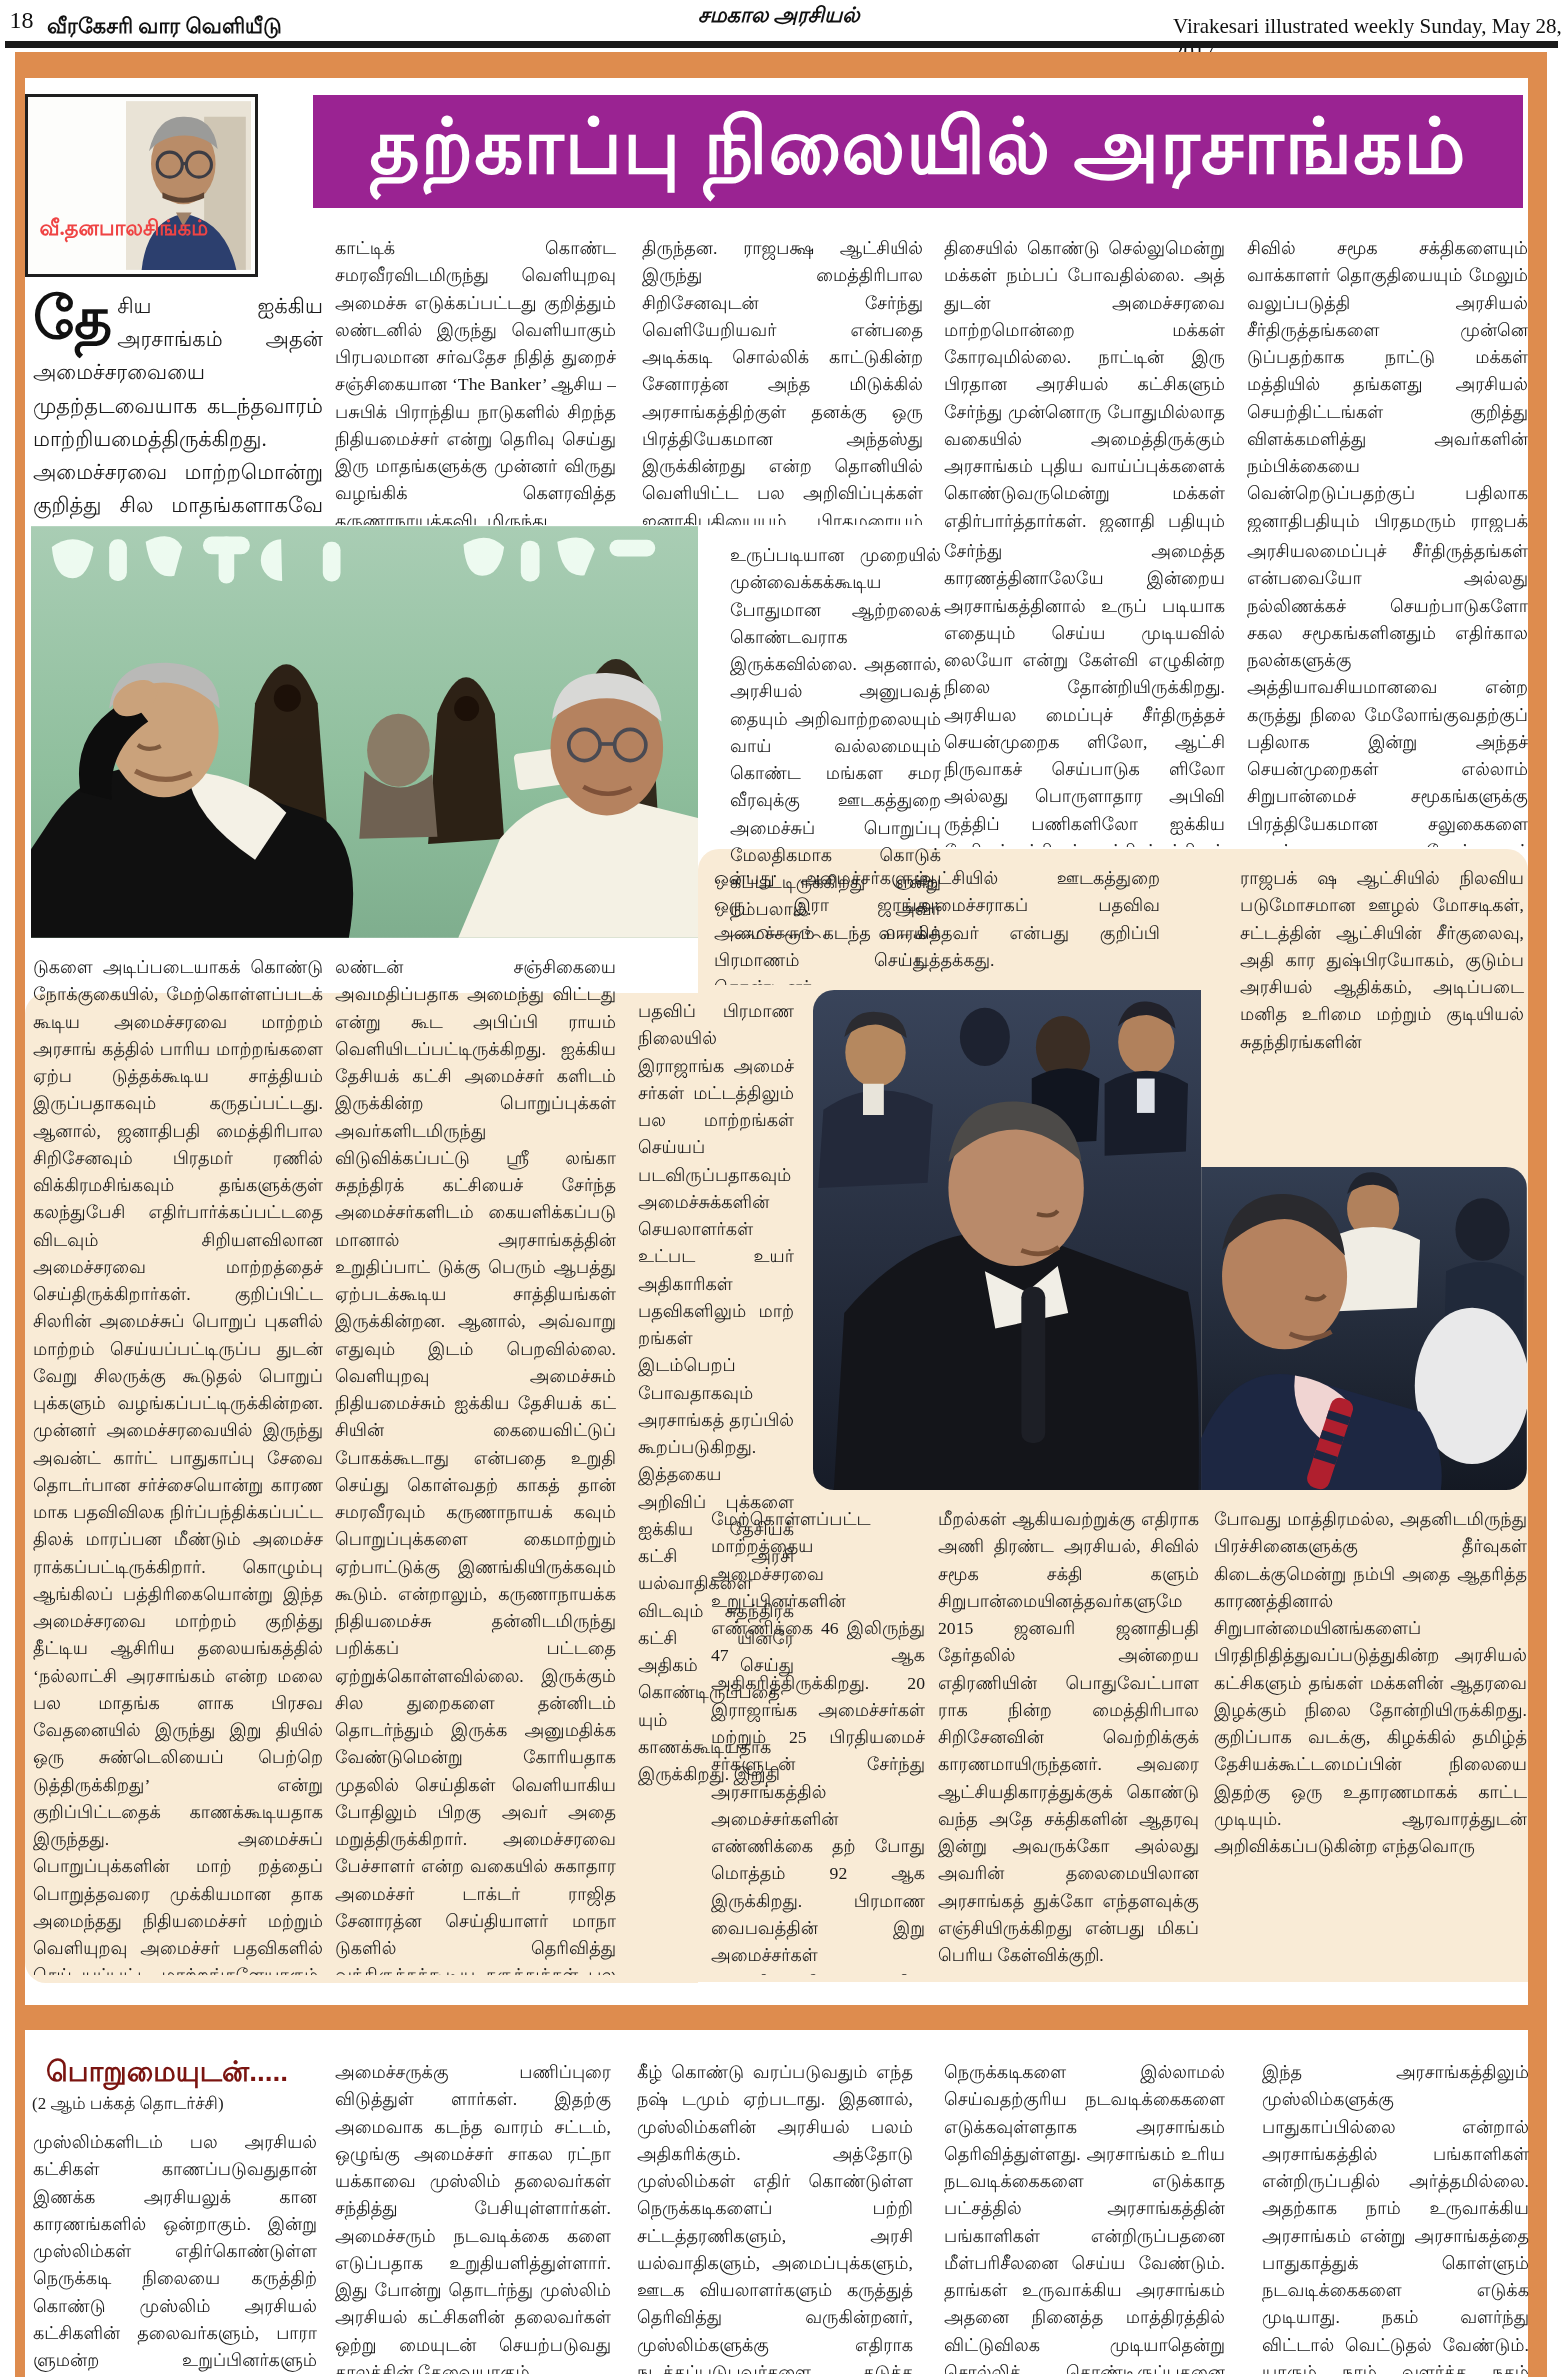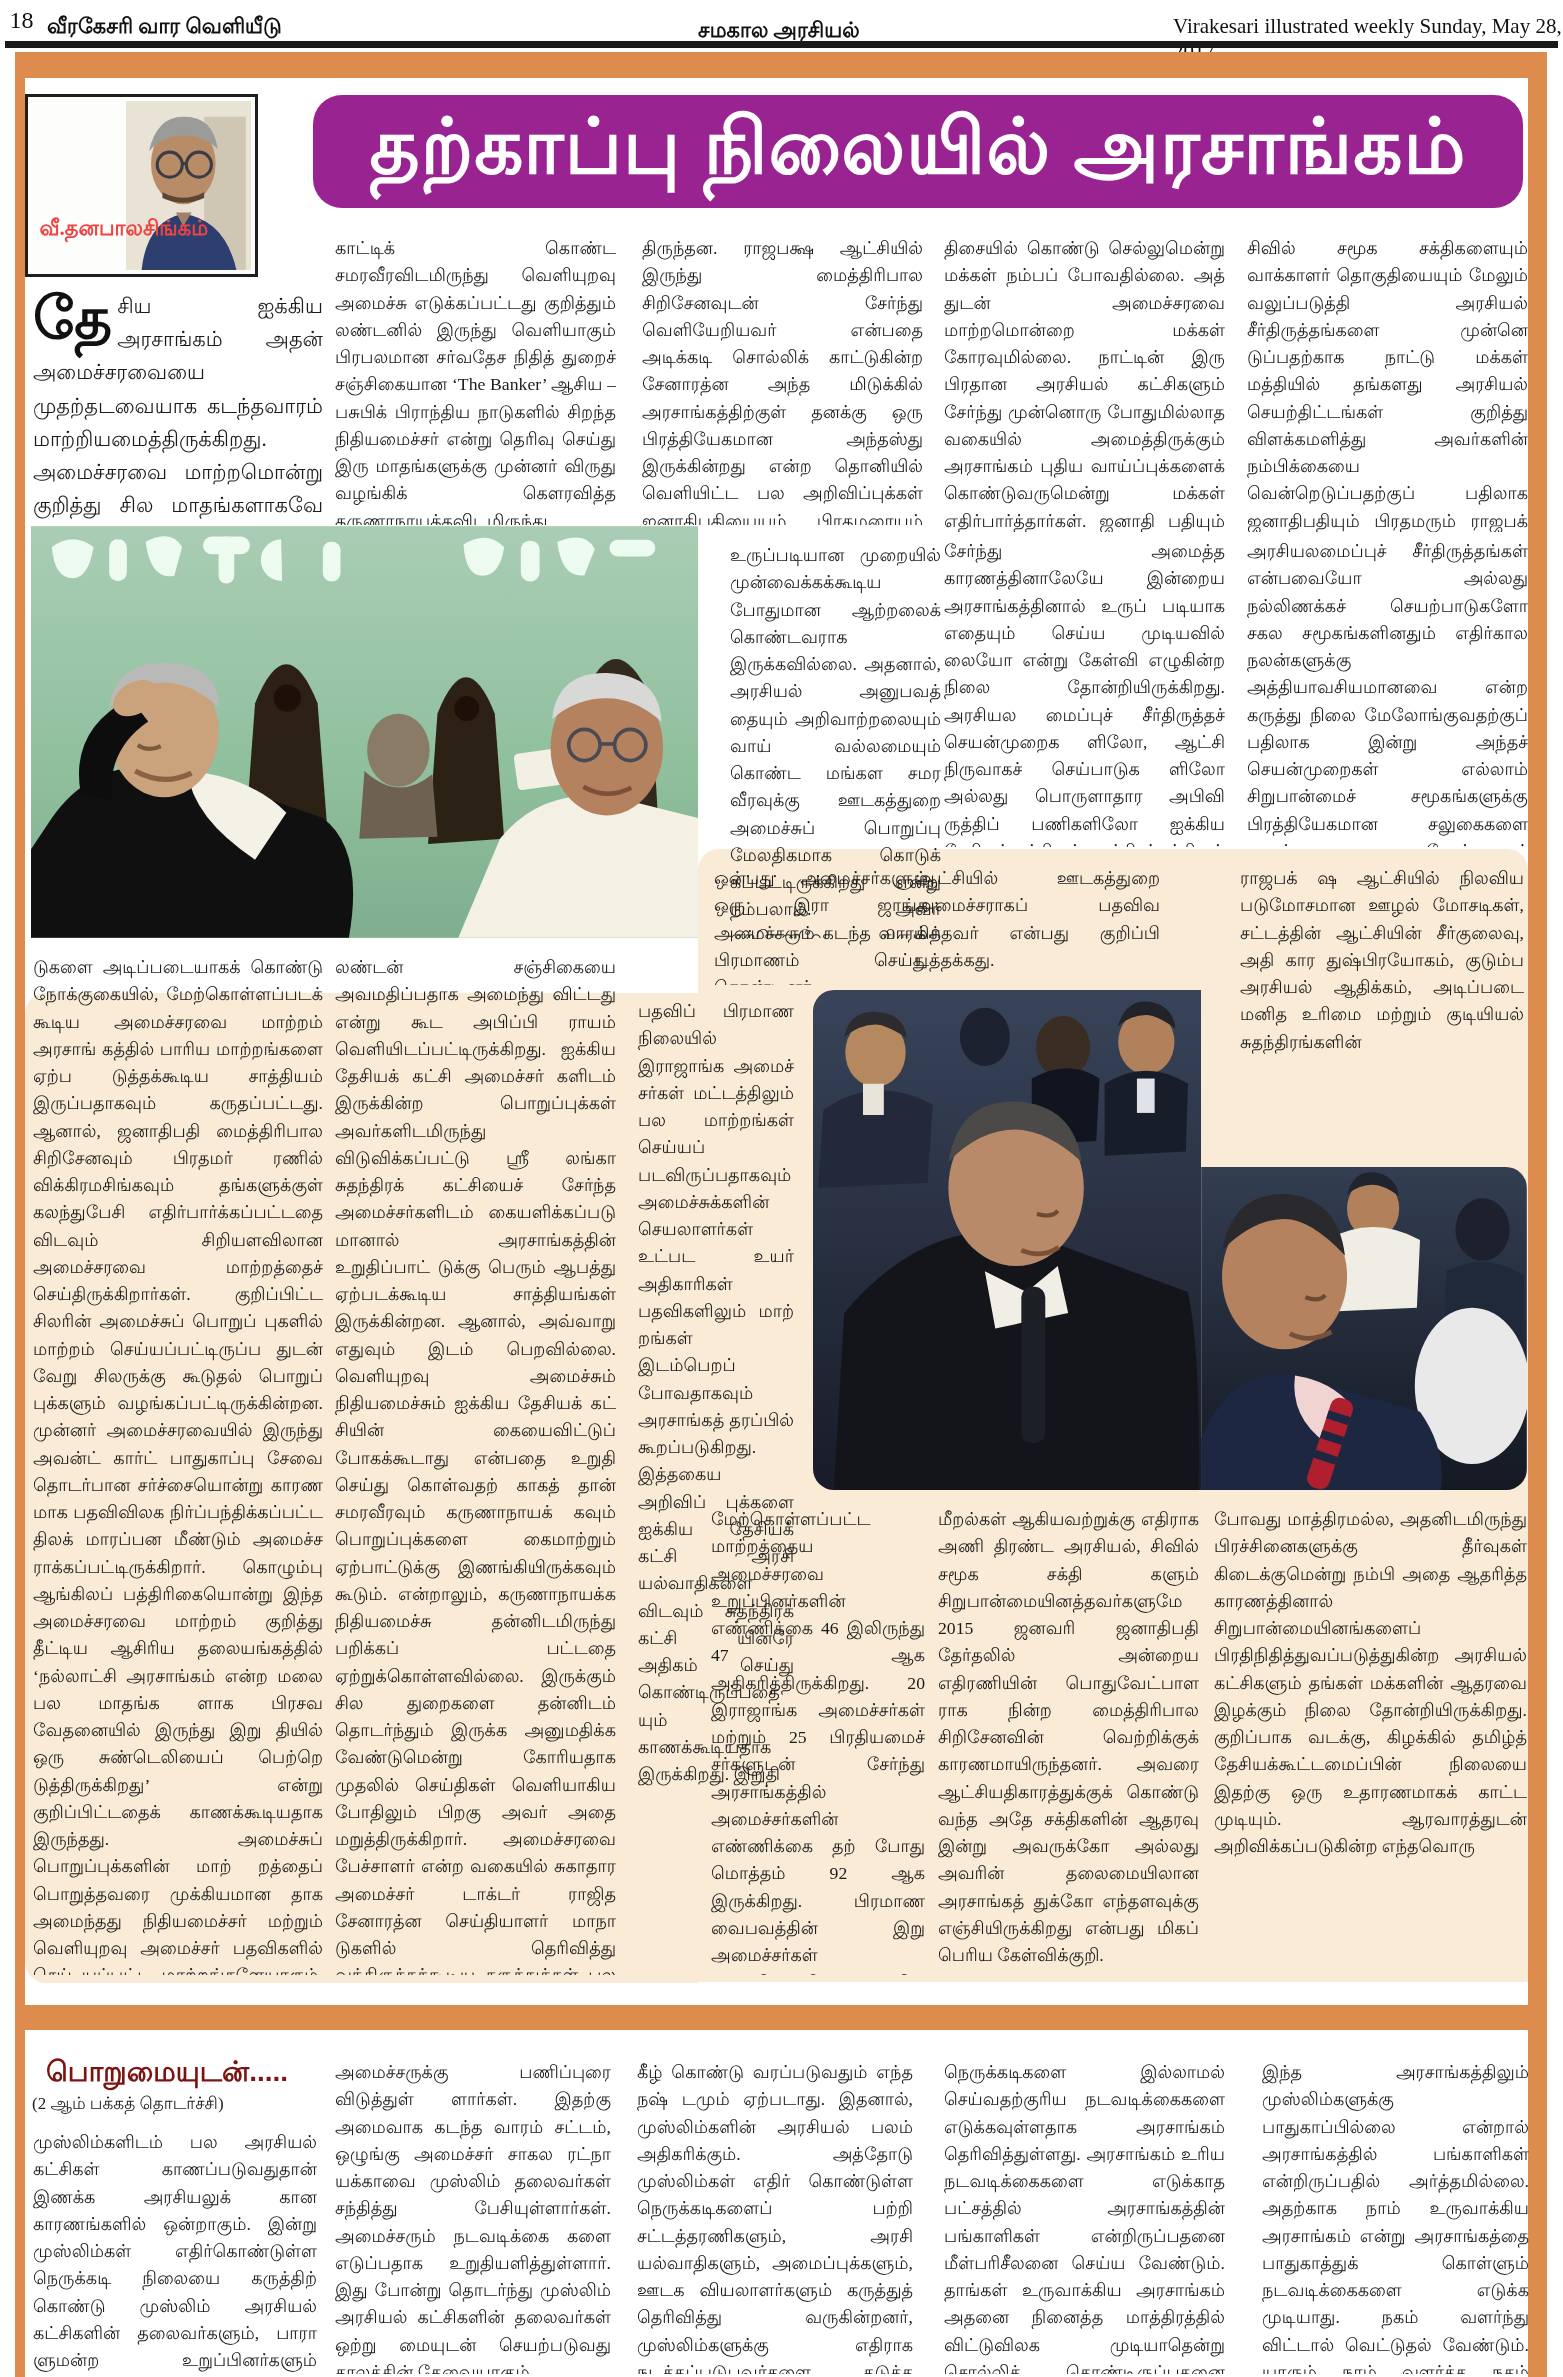--- a/index.html
+++ b/index.html
@@ -5,37 +5,37 @@
   html,body{margin:0;padding:0;}
   body{width:1563px;height:2377px;position:relative;background:#ffffff;
        font-family:"Liberation Serif","DejaVu Serif",serif;color:#181818;}
   .abs{position:absolute;}
   .bodytxt{font-size:17.7px;line-height:1.54;text-align:justify;overflow:hidden;
            color:#1b1b1b;word-break:break-word;}
   .frame{background:#de8c4e;}
   .cream{background:#f9ebd6;}
   .hdr{font-size:21px;color:#111;}
   .banner{background:#9a2392;color:#ffffff;display:flex;align-items:center;justify-content:center;
-          font-family:"Liberation Sans","DejaVu Sans",sans-serif;font-weight:bold;border-radius:29px;}
+          font-family:"Liberation Sans","DejaVu Sans",sans-serif;font-weight:bold;}
   .banner span{font-size:77px;letter-spacing:1px;white-space:nowrap;}
   .authorbox{background:#fdfdfb;border:3.6px solid #1e1e1e;}
   .caption{font-weight:bold;font-size:21px;color:#ef4444;}
   .dropcap{float:left;font-size:58px;line-height:0.9;font-weight:bold;padding:3.1px 5.2px 0 0;color:#111;}
   .blackrule{background:#1a1a1a;}
   .contHead{font-family:"Liberation Sans","DejaVu Sans",sans-serif;font-weight:bold;
             font-size:28px;color:#7a1410;}
   .contSub{font-size:17px;color:#222;}
   .ph-clip{overflow:hidden;}
 </style>
 </head>
 <body>
 
 <div class="abs hdr" style="left:9.4px;top:7.3px;font-size:24px;">18</div>
 <div class="abs hdr" style="left:47px;top:13.5px;font-weight:bold;">வீரகேசரி வார வெளியீடு</div>
-<div class="abs hdr" style="left:698px;top:18px;font-weight:bold;">சமகால அரசியல்</div>
+<div class="abs hdr" style="left:698px;top:3px;font-weight:bold;font-style:italic;">சமகால அரசியல்</div>
 <div class="abs hdr" style="left:1173px;top:13.5px;">Virakesari illustrated weekly  Sunday, May 28, 2017</div>
 <div class="abs blackrule" style="left:5.2px;top:41px;width:1553px;height:7.3px;"></div>
 
 <div class="abs frame" style="left:14.6px;top:52px;width:1532px;height:26px;"></div>
 <div class="abs frame" style="left:14.6px;top:52px;width:10.4px;height:2325px;"></div>
 <div class="abs frame" style="left:1528px;top:52px;width:19px;height:2325px;"></div>
 
 <div class="abs banner" style="left:313px;top:95px;width:1210px;height:113px;">
   <span>தற்காப்பு நிலையில் அரசாங்கம்</span>
 </div>

